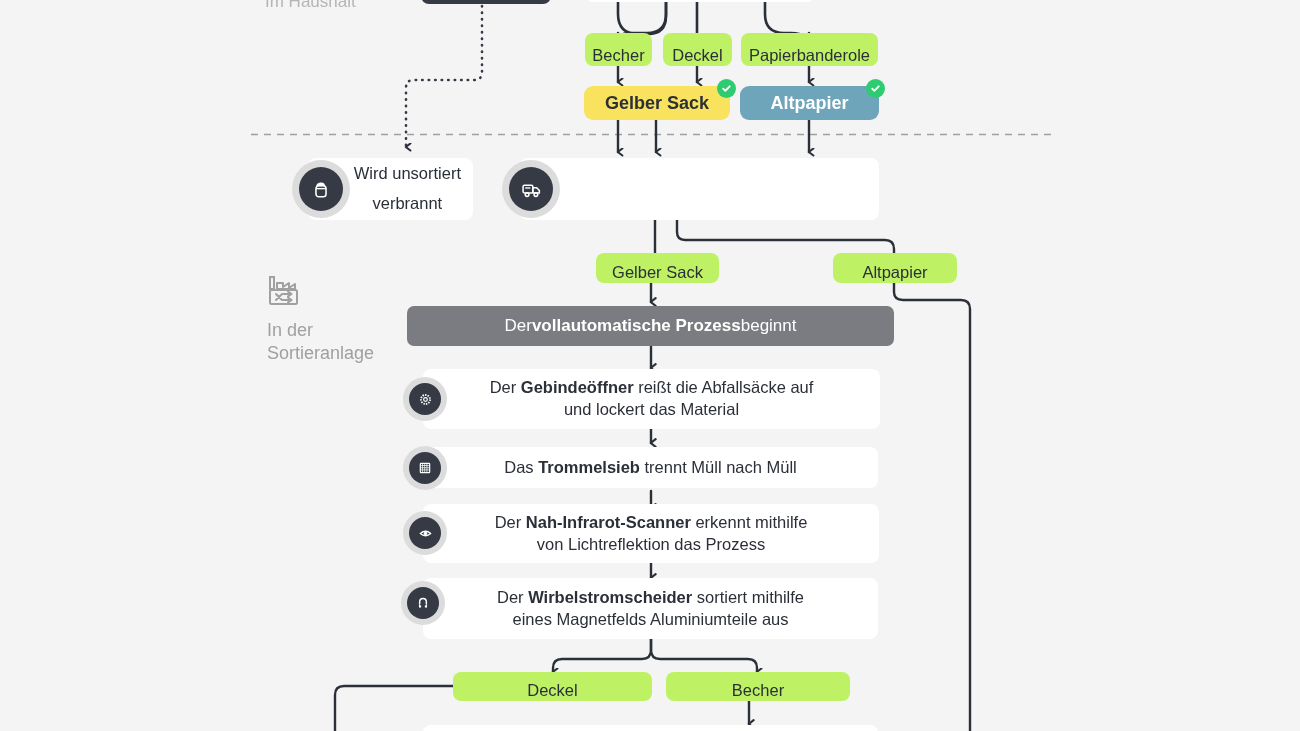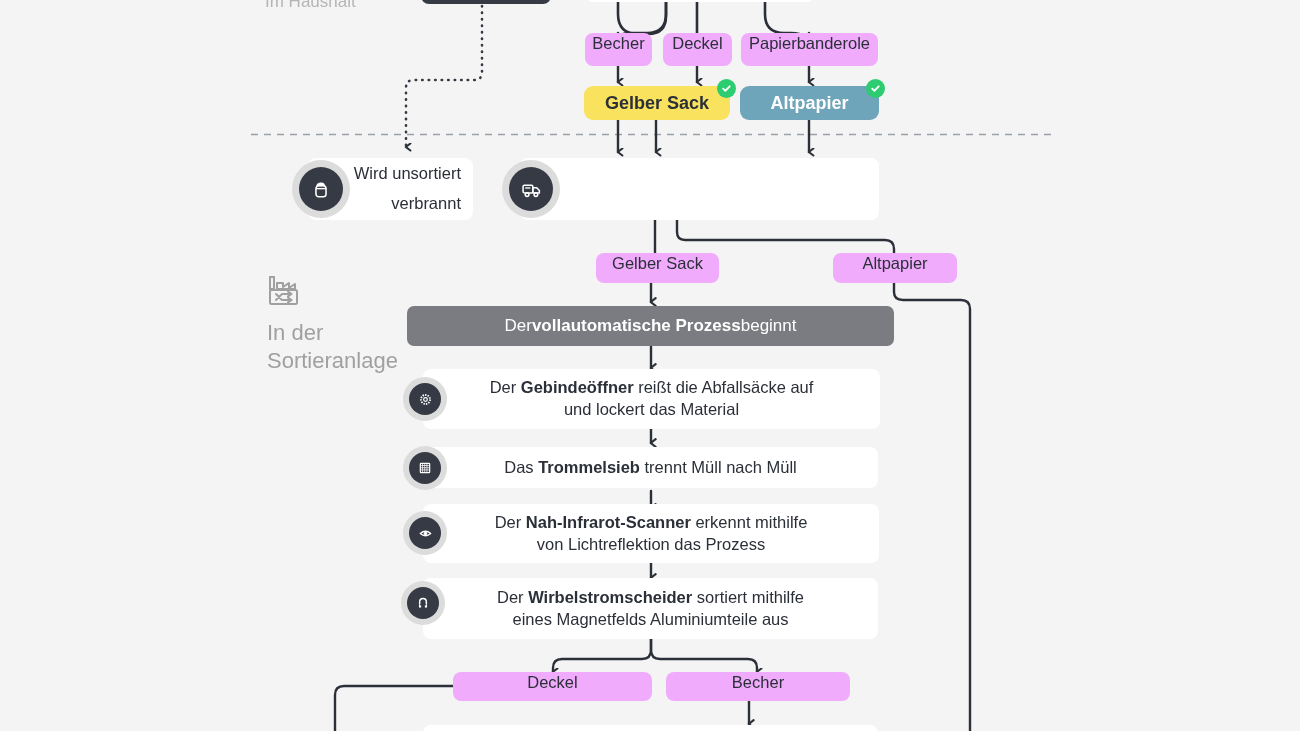--- a/index.html
+++ b/index.html
@@ -8,24 +8,24 @@
     background: #f4f4f4;
     font-family: "Liberation Sans", sans-serif;
     overflow: hidden;
   }
   #stage { position: relative; width: 1300px; height: 731px; }
 
   svg.wires { position: absolute; inset: 0; width: 1300px; height: 731px; pointer-events: none; }
 
   .node {
     position: absolute;
-    background: #f0abfc;
+    background: #bef264;
     border-radius: 8px;
     display: flex;
-    align-items: flex-start;
+    align-items: flex-end;
     justify-content: center;
     text-align: center;
     color: #2b2f38;
     font-size: 16.5px;
     line-height: 1.28;
     z-index: 3;
   }
   .chip { height: 34px; padding: 0 14px; font-size: 16.5px; }
 
   .pill {
@@ -86,21 +86,21 @@
     width: 32px; height: 32px; border-radius: 50%;
     background: #353a45;
     display: flex; align-items: center; justify-content: center;
   }
   .iconwrap.big { width: 58px; height: 58px; }
   .iconwrap.big .disc { width: 44px; height: 44px; }
 
   .sectionlabel {
     position: absolute;
     color: #a0a0a0;
-    font-size: 22px;
+    font-size: 18px;
     line-height: 1.28;
     z-index: 2;
   }
   .sectionlabel .ttl { display: block; }
 
   .ghost-title {
     position: absolute;
     color: #b5b5b5;
     font-size: 17px;
     z-index: 2;
@@ -205,21 +205,21 @@
     <span>Altpapier</span>
   </div>
   <div class="badge" style="left:866px; top:79px;">
     <svg width="11" height="11" viewBox="0 0 12 12">
       <path d="M2.4 6.2 L4.7 8.5 L9.5 3.6" fill="none" stroke="#ffffff" stroke-width="2" stroke-linecap="round" stroke-linejoin="round"></path>
     </svg>
   </div>
 
   <div class="card" style="left:308px; top:158px; width:165px; height:62px;
         justify-content:flex-end; padding-right:12px;">
-    <div style="display:flex;flex-direction:column;align-items:flex-end;gap:8px;">
+    <div style="display:flex;flex-direction:column;align-items:center;gap:8px;">
       <span>Wird unsortiert</span>
       <span>verbrannt</span>
     </div>
   </div>
   <div class="iconwrap big" style="left:292px; top:160px;">
     <div class="disc">
       <svg width="22" height="22" viewBox="0 0 24 24">
         <rect x="6.5" y="8.5" width="11" height="12" rx="3" fill="none" stroke="#ffffff" stroke-width="1.7"></rect>
         <path d="M6.8 9 Q7.6 4.6 12.2 4.9 Q16.4 5.2 16.6 9 Z" fill="#ffffff"></path>
         <line x1="6.6" y1="11.6" x2="17.4" y2="11.6" stroke="#ffffff" stroke-width="1.5"></line>

